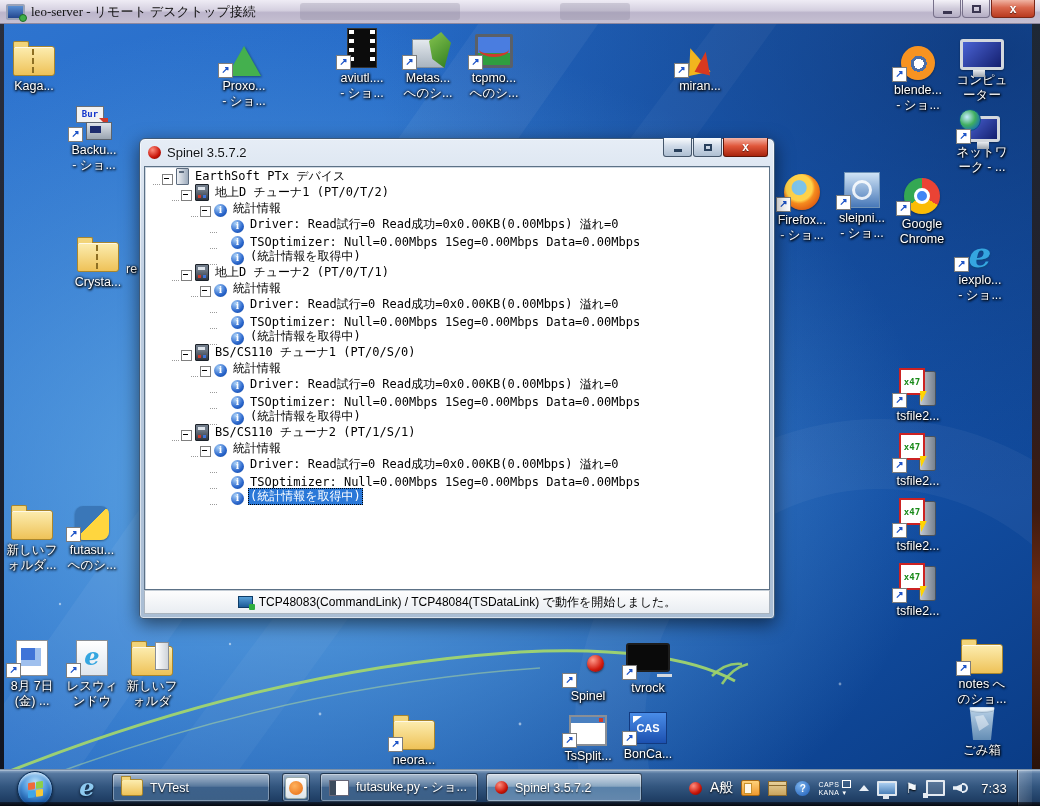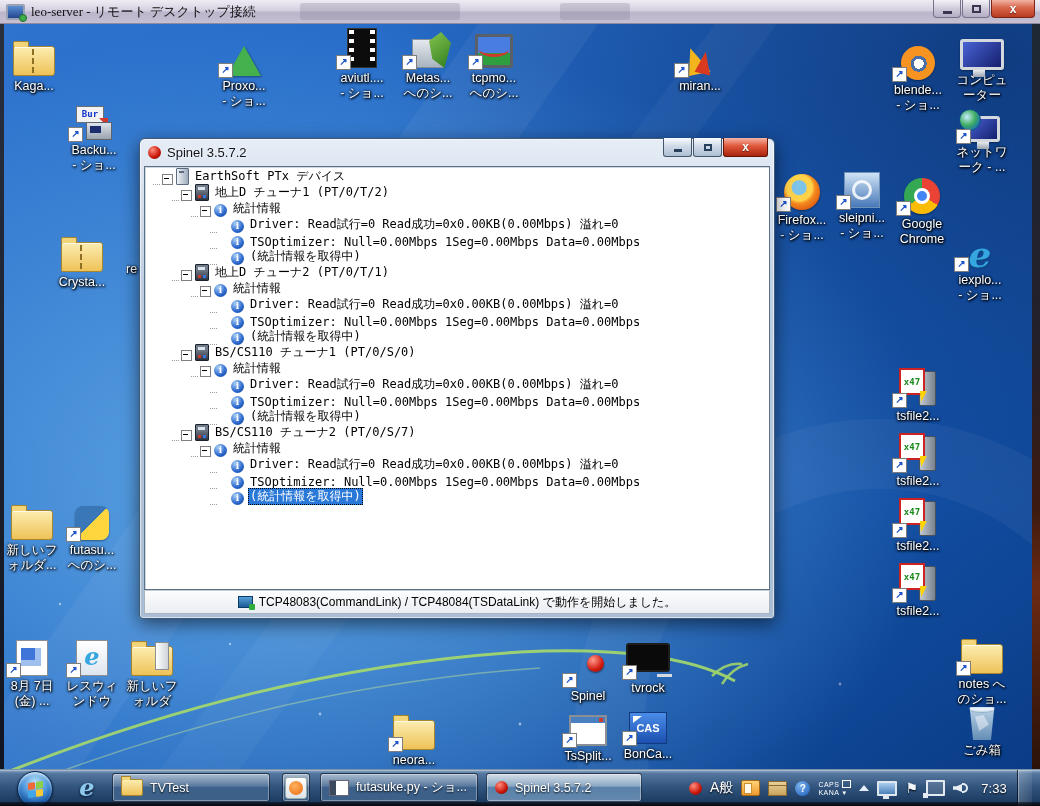--- a/index.html
+++ b/index.html
@@ -250,21 +250,21 @@
           <span class="gly">
             <span class="bku">
               <span class="bku-top">Bur</span>
               <span class="bku-pc"></span>
             </span>
           </span>
           <span class="sc">↗</span>
         </div>
         <div class="dlabel">Backu...<br>- ショ...</div>
       </div>
-      <div class="dicon" style="left: 50px; top: 232px;">
+      <div class="dicon" style="left: 66px; top: 232px;">
         <div class="dimg">
           <span class="gly">
             <span class="fold zip"></span>
           </span>
         </div>
         <div class="dlabel">Crysta...</div>
       </div>
       <div class="dicon partial" style="left: 126px; top: 262px;">
         <div class="dlabel">re</div>
       </div>
@@ -573,21 +573,21 @@
           <div class="trow" style="padding-left: 23px;"><i class="dots"></i><span class="expand"></span><span class="nico nico-tuner"></span><span class="ntext">地上D チューナ2 (PT/0/T/1)</span></div>
           <div class="trow" style="padding-left: 42px;"><i class="dots"></i><span class="expand"></span><span class="nico nico-info">i</span><span class="ntext">統計情報</span></div>
           <div class="trow" style="padding-left: 61px;"><i class="dots"></i><span class="expand-sp"></span><span class="nico nico-info">i</span><span class="ntext">Driver: Read試行=0 Read成功=0x0.00KB(0.00Mbps) 溢れ=0</span></div>
           <div class="trow" style="padding-left: 61px;"><i class="dots"></i><span class="expand-sp"></span><span class="nico nico-info">i</span><span class="ntext">TSOptimizer: Null=0.00Mbps 1Seg=0.00Mbps Data=0.00Mbps</span></div>
           <div class="trow" style="padding-left: 61px;"><i class="dots"></i><span class="expand-sp"></span><span class="nico nico-info">i</span><span class="ntext">(統計情報を取得中)</span></div>
           <div class="trow" style="padding-left: 23px;"><i class="dots"></i><span class="expand"></span><span class="nico nico-tuner"></span><span class="ntext">BS/CS110 チューナ1 (PT/0/S/0)</span></div>
           <div class="trow" style="padding-left: 42px;"><i class="dots"></i><span class="expand"></span><span class="nico nico-info">i</span><span class="ntext">統計情報</span></div>
           <div class="trow" style="padding-left: 61px;"><i class="dots"></i><span class="expand-sp"></span><span class="nico nico-info">i</span><span class="ntext">Driver: Read試行=0 Read成功=0x0.00KB(0.00Mbps) 溢れ=0</span></div>
           <div class="trow" style="padding-left: 61px;"><i class="dots"></i><span class="expand-sp"></span><span class="nico nico-info">i</span><span class="ntext">TSOptimizer: Null=0.00Mbps 1Seg=0.00Mbps Data=0.00Mbps</span></div>
           <div class="trow" style="padding-left: 61px;"><i class="dots"></i><span class="expand-sp"></span><span class="nico nico-info">i</span><span class="ntext">(統計情報を取得中)</span></div>
-          <div class="trow" style="padding-left: 23px;"><i class="dots"></i><span class="expand"></span><span class="nico nico-tuner"></span><span class="ntext">BS/CS110 チューナ2 (PT/0/S/7)</span></div>
+          <div class="trow" style="padding-left: 23px;"><i class="dots"></i><span class="expand"></span><span class="nico nico-tuner"></span><span class="ntext">BS/CS110 チューナ2 (PT/1/S/1)</span></div>
           <div class="trow" style="padding-left: 42px;"><i class="dots"></i><span class="expand"></span><span class="nico nico-info">i</span><span class="ntext">統計情報</span></div>
           <div class="trow" style="padding-left: 61px;"><i class="dots"></i><span class="expand-sp"></span><span class="nico nico-info">i</span><span class="ntext">Driver: Read試行=0 Read成功=0x0.00KB(0.00Mbps) 溢れ=0</span></div>
           <div class="trow" style="padding-left: 61px;"><i class="dots"></i><span class="expand-sp"></span><span class="nico nico-info">i</span><span class="ntext">TSOptimizer: Null=0.00Mbps 1Seg=0.00Mbps Data=0.00Mbps</span></div>
           <div class="trow" style="padding-left: 61px;"><i class="dots"></i><span class="expand-sp"></span><span class="nico nico-info">i</span><span class="ntext sel">(統計情報を取得中)</span></div>
         </div>
     </div>
     <div class="sp-status">
       <span class="st-ico"></span>
       <span>TCP48083(CommandLink) / TCP48084(TSDataLink) で動作を開始しました。</span>
     </div>

